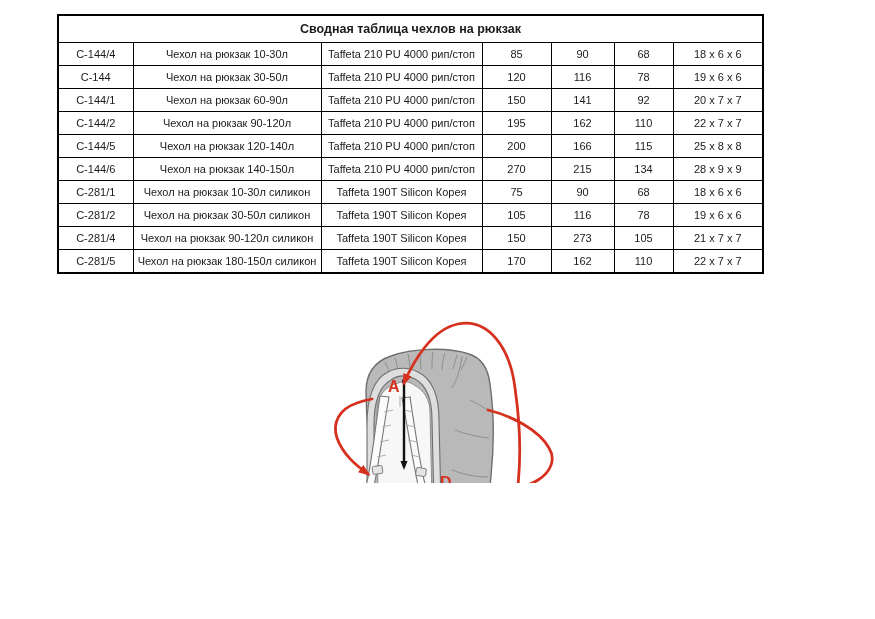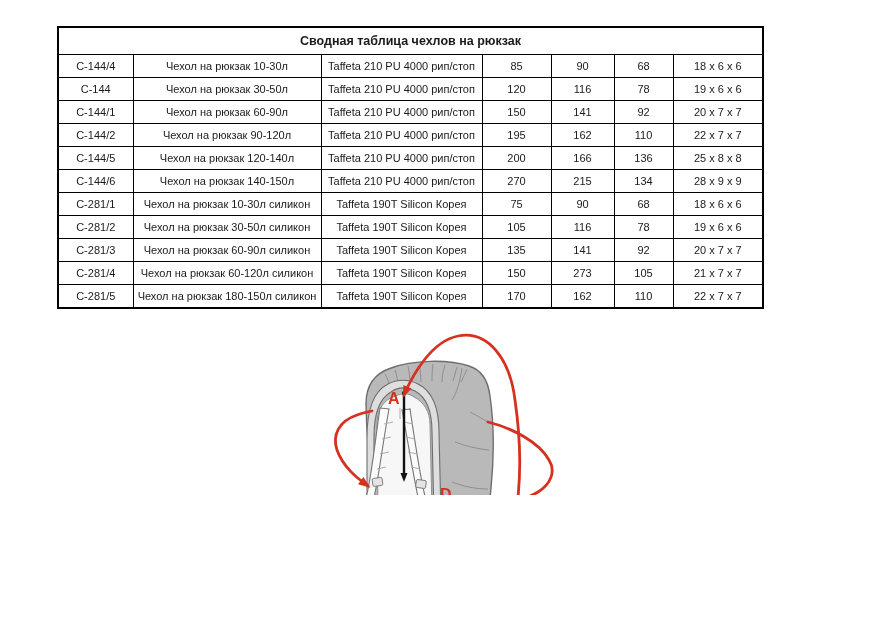--- a/index.html
+++ b/index.html
@@ -1,17 +1,17 @@
 <!DOCTYPE html>
 <html style="--red: #d6301f; --pack-gray: #b9b9b9; --outline-gray: #6e6e6e;"><head>
 <meta charset="utf-8">
 <style>
   html,body{margin:0;padding:0;background:#ffffff;}
   .page{position:relative;width:875px;height:483px;background:#fff;overflow:hidden;
-        font-family:"Liberation Sans", sans-serif;color:#1a1a1a;margin-top:12px;}
+        font-family:"Liberation Sans", sans-serif;color:#1a1a1a;}
   .spec-table{position:absolute;left:57px;top:14px;width:705px;border-collapse:collapse;
               table-layout:fixed;border:2px solid #000;}
   .spec-table th,.spec-table td{border:1px solid #000;text-align:center;vertical-align:middle;
               padding:1px 3px;overflow:hidden;white-space:nowrap;}
   .title-row th{height:24px;font-size:12.5px;font-weight:bold;}
   .head-row th{height:34px;font-size:11px;font-weight:bold;line-height:1.25;}
   .spec-table td{height:20px;font-size:11px;font-weight:normal;}
   .diagram-svg{position:absolute;left:0;top:0;width:875px;height:619px;}
   .red-stroke{stroke:var(--red);stroke-width:2.8;fill:none;stroke-linecap:round;}
   .red-fill{fill:var(--red);stroke:none;}
@@ -84,21 +84,21 @@
           <td>162</td>
           <td>110</td>
           <td>22 x 7 x 7</td>
         </tr>
         <tr>
           <td>С-144/5</td>
           <td>Чехол на рюкзак 120-140л</td>
           <td>Taffeta 210 PU 4000 рип/стоп</td>
           <td>200</td>
           <td>166</td>
-          <td>136</td>
+          <td>115</td>
           <td>25 x 8 x 8</td>
         </tr>
         <tr>
           <td>С-144/6</td>
           <td>Чехол на рюкзак 140-150л</td>
           <td>Taffeta 210 PU 4000 рип/стоп</td>
           <td>270</td>
           <td>215</td>
           <td>134</td>
           <td>28 x 9 x 9</td>
@@ -115,31 +115,22 @@
         <tr>
           <td>С-281/2</td>
           <td>Чехол на рюкзак 30-50л силикон</td>
           <td>Taffeta 190T Silicon Корея</td>
           <td>105</td>
           <td>116</td>
           <td>78</td>
           <td>19 x 6 x 6</td>
         </tr>
         <tr>
-          <td>С-281/3</td>
-          <td>Чехол на рюкзак 60-90л силикон</td>
-          <td>Taffeta 190T Silicon Корея</td>
-          <td>135</td>
-          <td>141</td>
-          <td>92</td>
-          <td>20 x 7 x 7</td>
-        </tr>
-        <tr>
           <td>С-281/4</td>
-          <td>Чехол на рюкзак 60-120л силикон</td>
+          <td>Чехол на рюкзак 90-120л силикон</td>
           <td>Taffeta 190T Silicon Корея</td>
           <td>150</td>
           <td>273</td>
           <td>105</td>
           <td>21 x 7 x 7</td>
         </tr>
         <tr>
           <td>С-281/5</td>
           <td>Чехол на рюкзак 180-150л силикон</td>
           <td>Taffeta 190T Silicon Корея</td>

